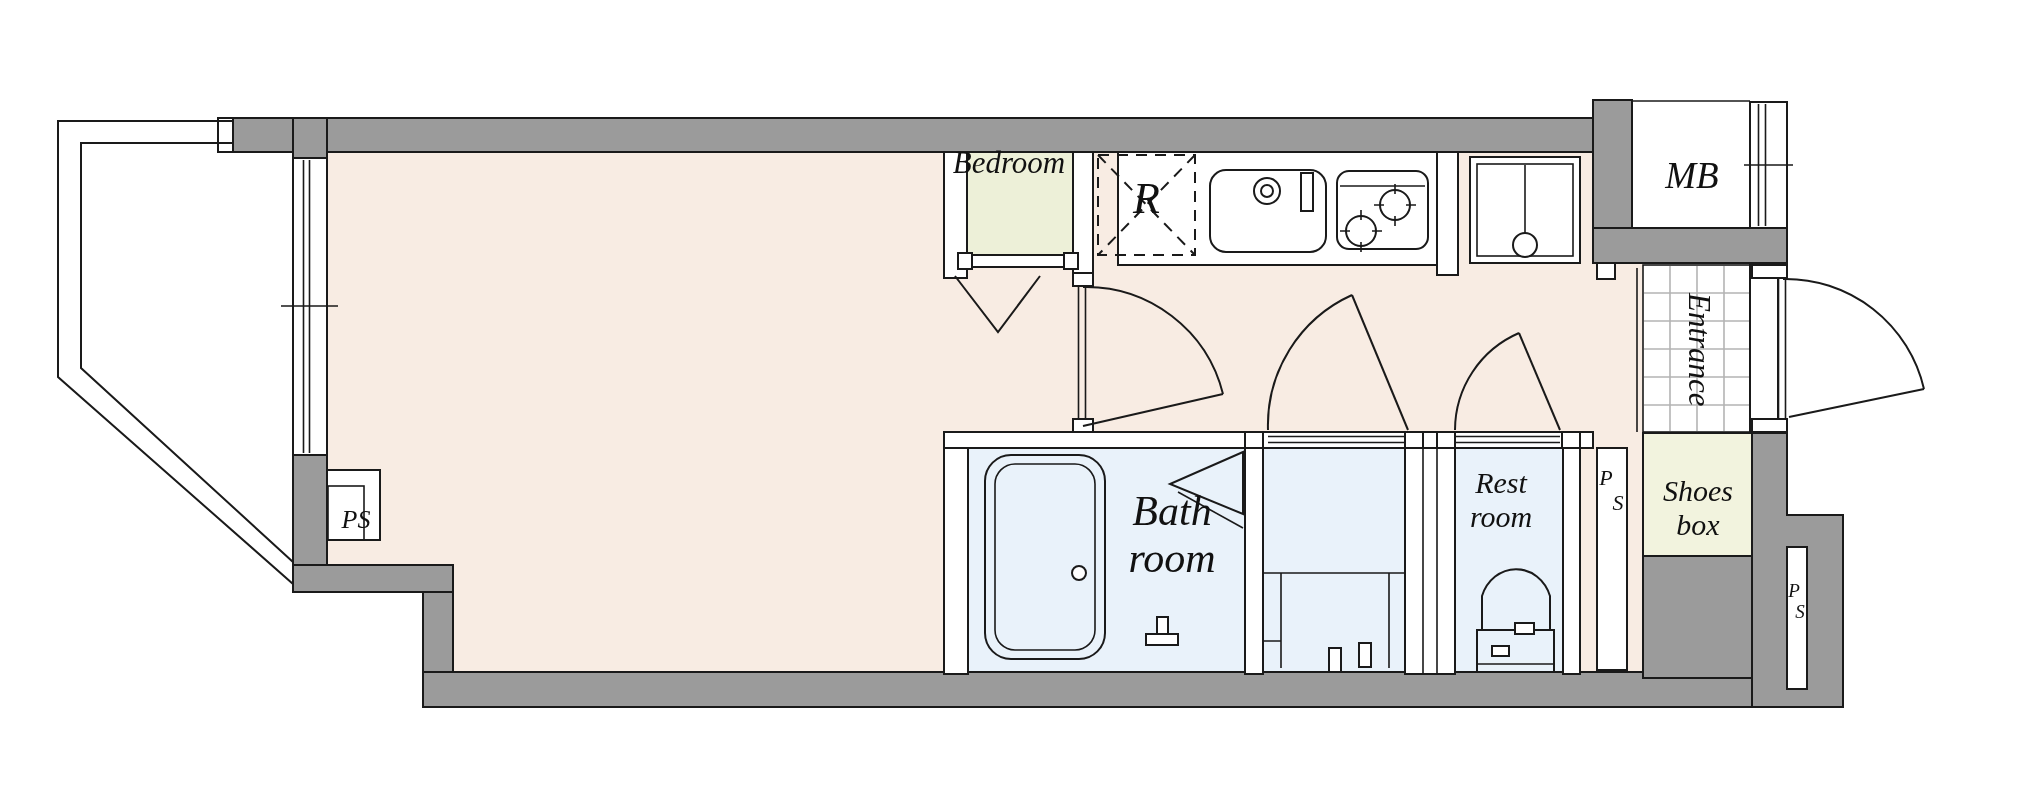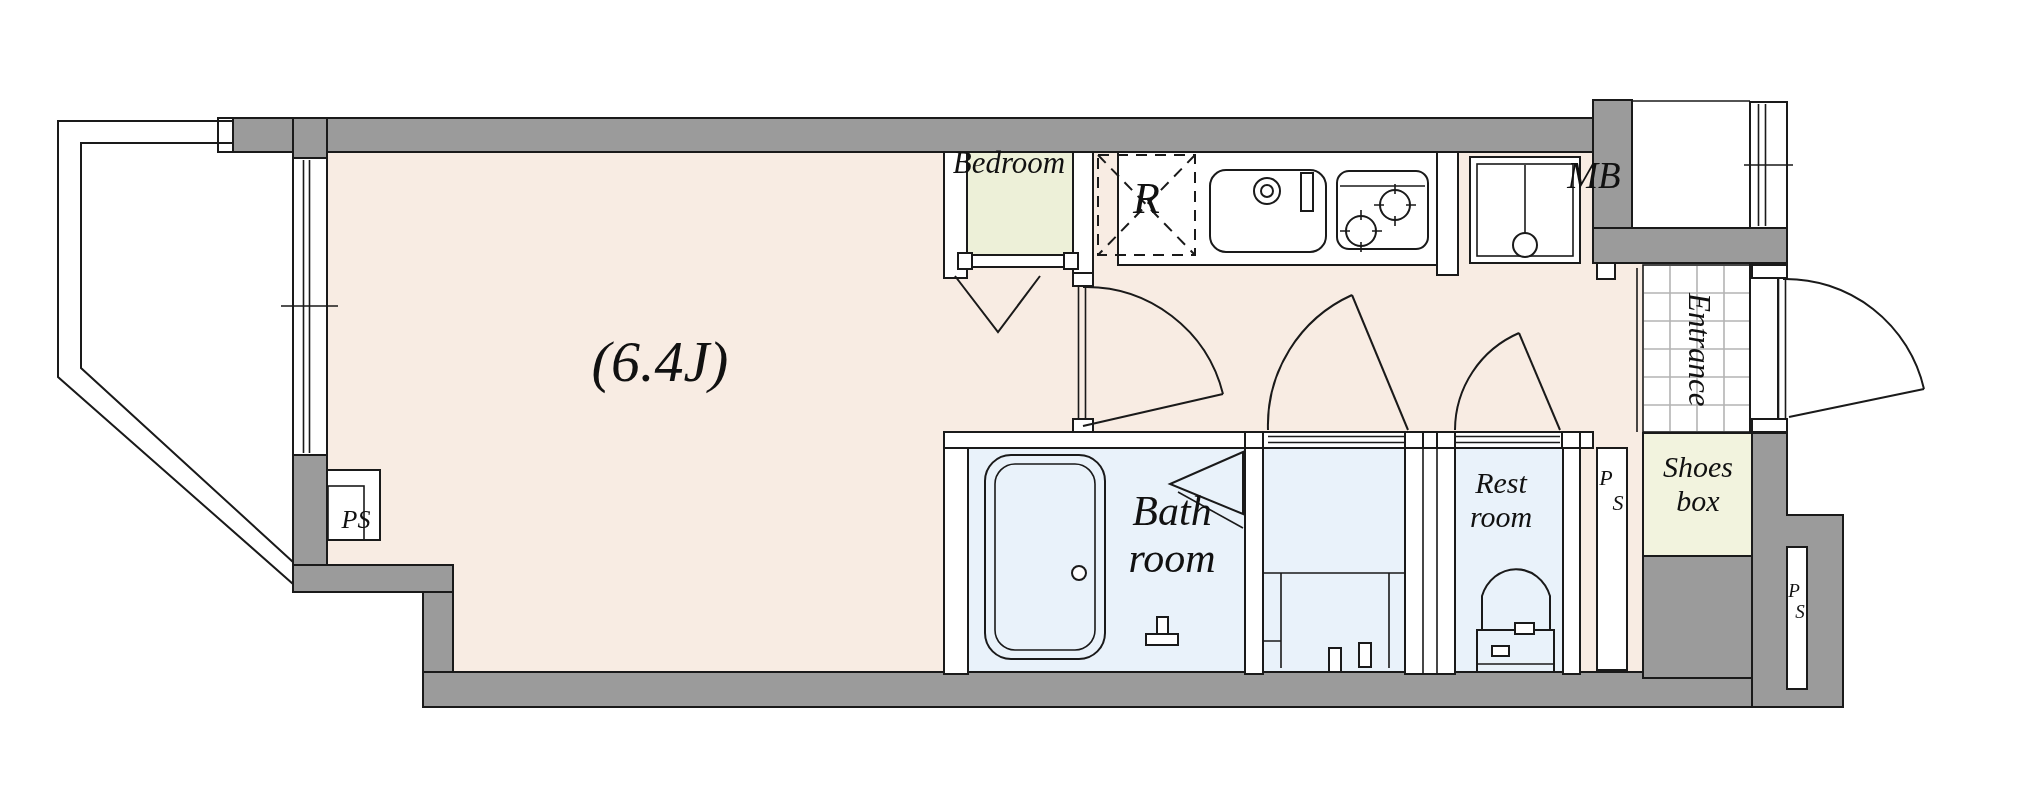--- a/index.html
+++ b/index.html
@@ -224,43 +224,42 @@
         <path class="ln" d="M 1789,417 L 1924,389"></path>
       </g>
     </g>
 
     <g>
       <rect class="dash" x="1098" y="155" width="97" height="100"></rect>
       <path class="dash" d="M1098,155 L1195,255 M1195,155 L1098,255"></path>
     </g>
   </svg>
 
-  <div class="lbl" style="left:340px;top:330px;width:640px;font-size:58px;">(6.4J)</div>
 
   <div class="lbl" style="left:945px;top:146px;width:128px;font-size:31px;">Bedroom</div>
 
   <div class="lbl" style="left:1098px;top:174px;width:97px;font-size:44px;">R</div>
 
-  <div class="lbl" style="left:1532px;top:155px;width:124px;font-size:37px;">MB</div>
+  <div class="lbl" style="left:1630px;top:155px;width:124px;font-size:37px;">MB</div>
 
   <div class="lbl vert" style="left:1678px;top:266px;width:38px;height:168px;font-size:31px;text-align:center;">Entrance</div>
 
   <div class="lbl" style="left:1104px;top:488px;width:136px;font-size:42px;">
     <span style="display:block;">Bath</span>
     <span style="display:block;">room</span>
   </div>
 
 
   <div class="lbl" style="left:1440px;top:466px;width:122px;font-size:30px;">
     <span style="display:block;">Rest</span>
     <span style="display:block;">room</span>
   </div>
 
   <div class="lbl" style="left:1644px;top:450px;width:108px;font-size:30px;">
-    <span style="display:block;">Shoes</span>
+    <span style="display:block;margin-top:24px;">Shoes</span>
     <span style="display:block;">box</span>
   </div>
 
   <div class="lbl" style="left:327px;top:505px;width:58px;font-size:26px;">PS</div>
 
   <div class="lbl stack" style="left:1597px;top:466px;width:30px;font-size:22px;">
     <span class="up">P</span>
     <span class="dn">S</span>
   </div>
 

